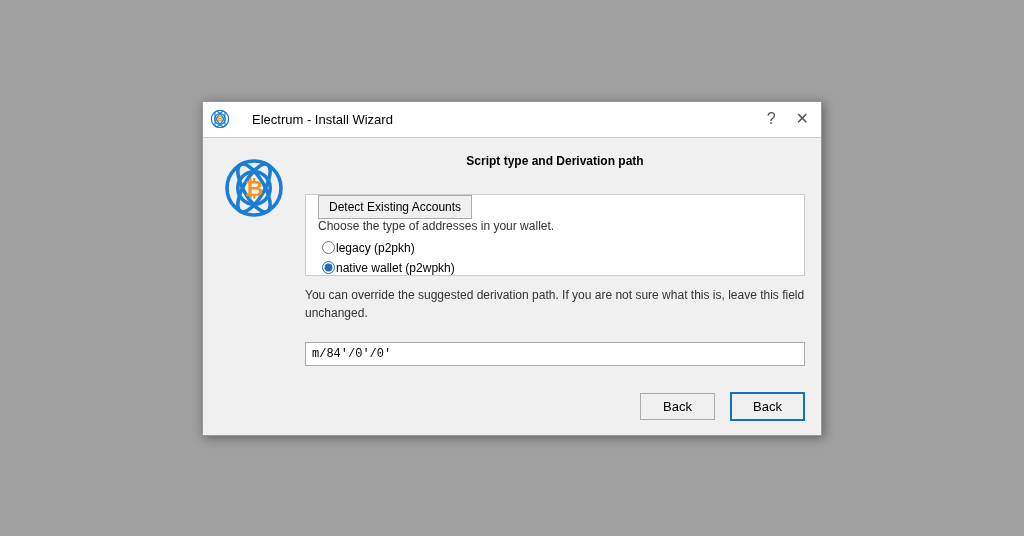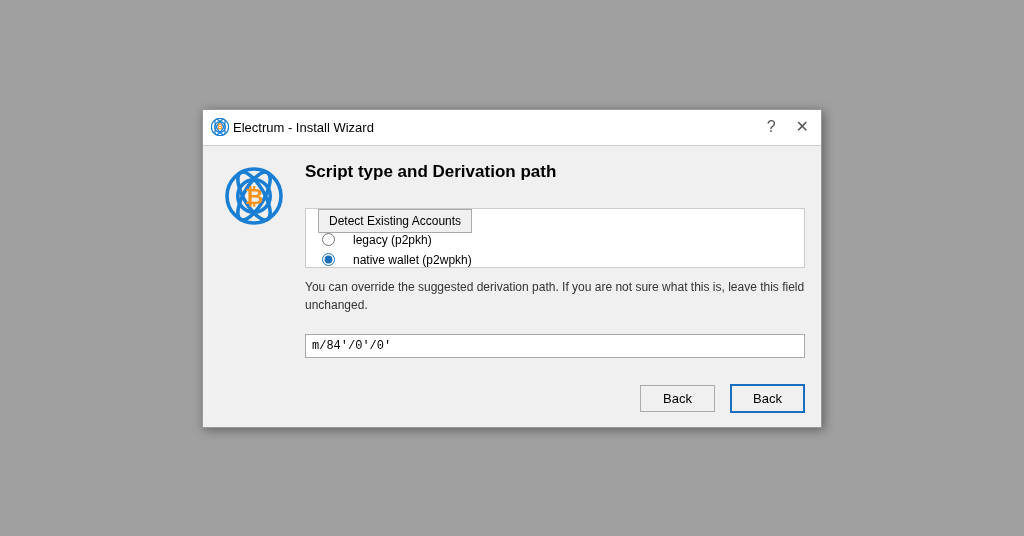--- a/index.html
+++ b/index.html
@@ -24,21 +24,21 @@
       display: flex;
       align-items: center;
       justify-content: space-between;
       padding: 6px 8px;
       border-bottom: 1px solid #ccc;
       height: 36px;
     }
     .title-bar-left {
       display: flex;
       align-items: center;
-      gap: 4px;
+      gap: 23px;
     }
     .title-bar-title {
       font-size: 13px;
       color: #000;
     }
     .title-bar-controls {
       display: flex;
       align-items: center;
       gap: 12px;
     }
@@ -61,24 +61,25 @@
       width: 70px;
       display: flex;
       align-items: flex-start;
       justify-content: center;
       padding-top: 4px;
     }
     .content-area {
       flex: 1;
     }
     .section-title {
-      font-size: 17px;
+      font-size: 12px;
       font-weight: 600;
       color: #000;
       margin-bottom: 26px;
+      text-align: center;
     }
     .inner-box {
       border: 1px solid #ccc;
       background: #fff;
       padding: 0 12px;
       margin-bottom: 10px;
     }
     .detect-btn {
       background: #f0f0f0;
       border: 1px solid #aaa;
@@ -99,21 +100,21 @@
     }
     .radio-group {
       display: flex;
       flex-direction: column;
       gap: 6px;
       padding-left: 4px;
     }
     .radio-item {
       display: flex;
       align-items: center;
-      gap: 18px;
+      gap: 1px;
       font-size: 12px;
       color: #000;
       cursor: pointer;
     }
     .radio-item input[type="radio"] {
       accent-color: #1a6fbd;
       cursor: pointer;
     }
     .hint-text {
       font-size: 12px;
@@ -192,20 +193,21 @@
         <ellipse cx="50" cy="50" rx="45" ry="17" fill="none" stroke="#1a7fd4" stroke-width="6" transform="rotate(120,50,50)"></ellipse>
         <text x="50" y="63" text-anchor="middle" font-size="38" fill="#f7931a" font-weight="bold" font-family="Arial">₿</text>
       </svg>
     </div>
 
     <div class="content-area">
       <div class="section-title">Script type and Derivation path</div>
 
       <div class="inner-box">
         <button class="detect-btn">Detect Existing Accounts</button>
+        <div class="choose-text">Choose the type of addresses in your wallet.</div>
 
         <div class="radio-group">
           <label class="radio-item">
             <input type="radio" name="addr_type" value="legacy" style="">
             <span>legacy (p2pkh)</span>
           </label>
           <label class="radio-item">
             <input type="radio" name="addr_type" value="native" checked="" style="">
             <span>native wallet (p2wpkh)</span>
           </label>

